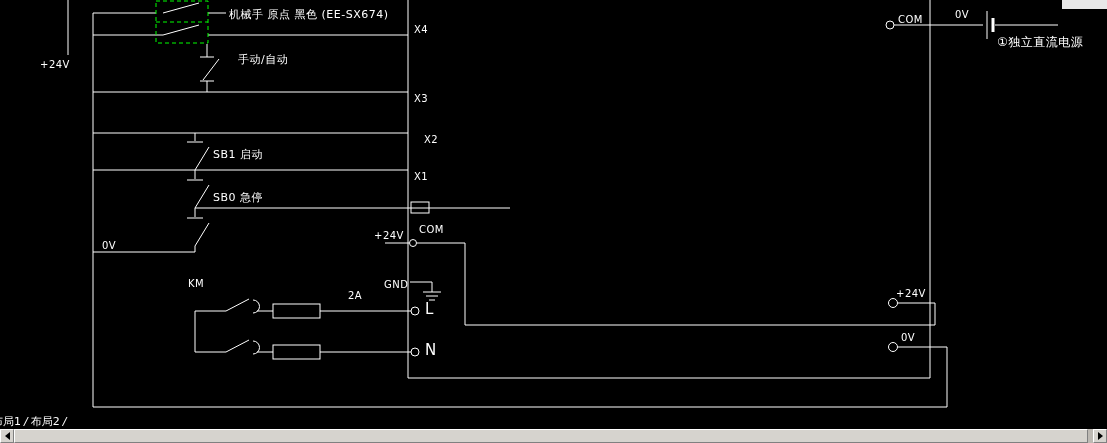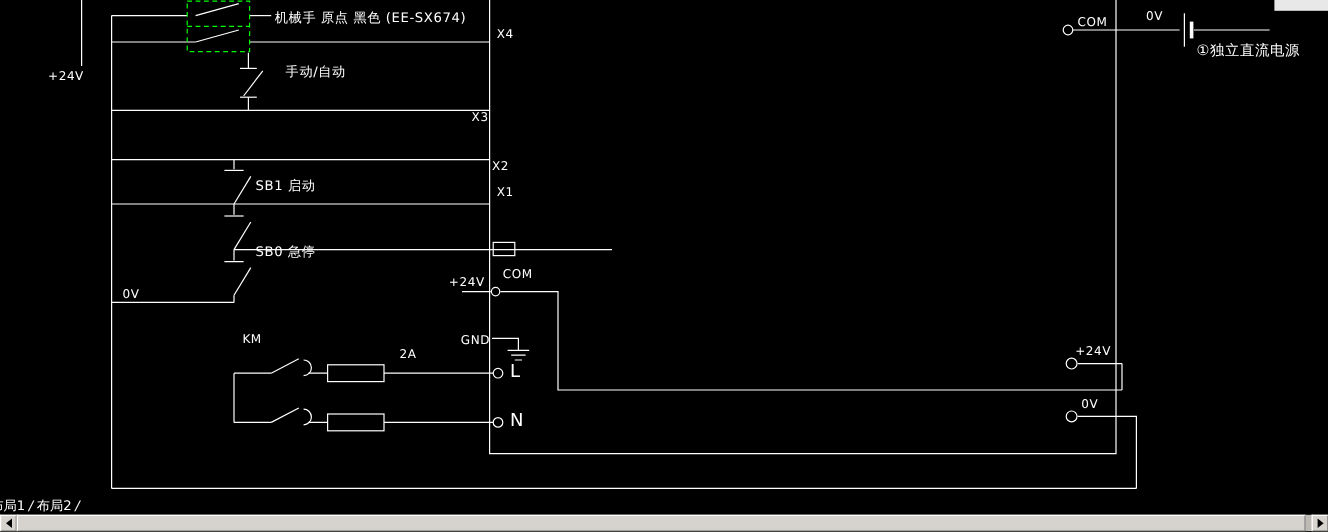--- a/index.html
+++ b/index.html
@@ -175,30 +175,30 @@
         <path d="M987,11 V39" stroke-width="1"></path>
         <path d="M993,18 V32" stroke-width="3"></path>
       </g>
     </svg>
 
     <div>
       <div class="lbl s11" style="left:229px;top:9px">机械手 原点 黑色 (EE-SX674)</div>
       <div class="lbl s10" style="left:40px;top:60px">+24V</div>
       <div class="lbl s11" style="left:238px;top:54px">手动/自动</div>
       <div class="lbl s10" style="left:414px;top:25px">X4</div>
-      <div class="lbl s10" style="left:393px;top:94px">X3</div>
-      <div class="lbl s10" style="left:410px;top:135px">X2</div>
-      <div class="lbl s10" style="left:414px;top:156px">X1</div>
+      <div class="lbl s10" style="left:414px;top:94px">X3</div>
+      <div class="lbl s10" style="left:424px;top:135px">X2</div>
+      <div class="lbl s10" style="left:414px;top:172px">X1</div>
       <div class="lbl s11" style="left:213px;top:149px">SB1 启动</div>
-      <div class="lbl s11" style="left:213px;top:204px">SB0 急停</div>
+      <div class="lbl s11" style="left:213px;top:192px">SB0 急停</div>
       <div class="lbl s10" style="left:102px;top:241px">0V</div>
       <div class="lbl s10" style="left:374px;top:231px">+24V</div>
       <div class="lbl s10" style="left:419px;top:225px">COM</div>
-      <div class="lbl s10" style="left:202px;top:279px">KM</div>
-      <div class="lbl s10" style="left:333px;top:291px">2A</div>
+      <div class="lbl s10" style="left:188px;top:279px">KM</div>
+      <div class="lbl s10" style="left:348px;top:291px">2A</div>
       <div class="lbl s10" style="left:384px;top:280px">GND</div>
       <div class="lbl s15" style="left:425px;top:302px">L</div>
       <div class="lbl s15" style="left:425px;top:343px">N</div>
       <div class="lbl s10" style="left:898px;top:15px">COM</div>
       <div class="lbl s10" style="left:955px;top:10px">0V</div>
       <div class="lbl s12" style="left:997px;top:36px">①独立直流电源</div>
       <div class="lbl s10" style="left:896px;top:289px">+24V</div>
       <div class="lbl s10" style="left:901px;top:333px">0V</div>
     </div>
 

